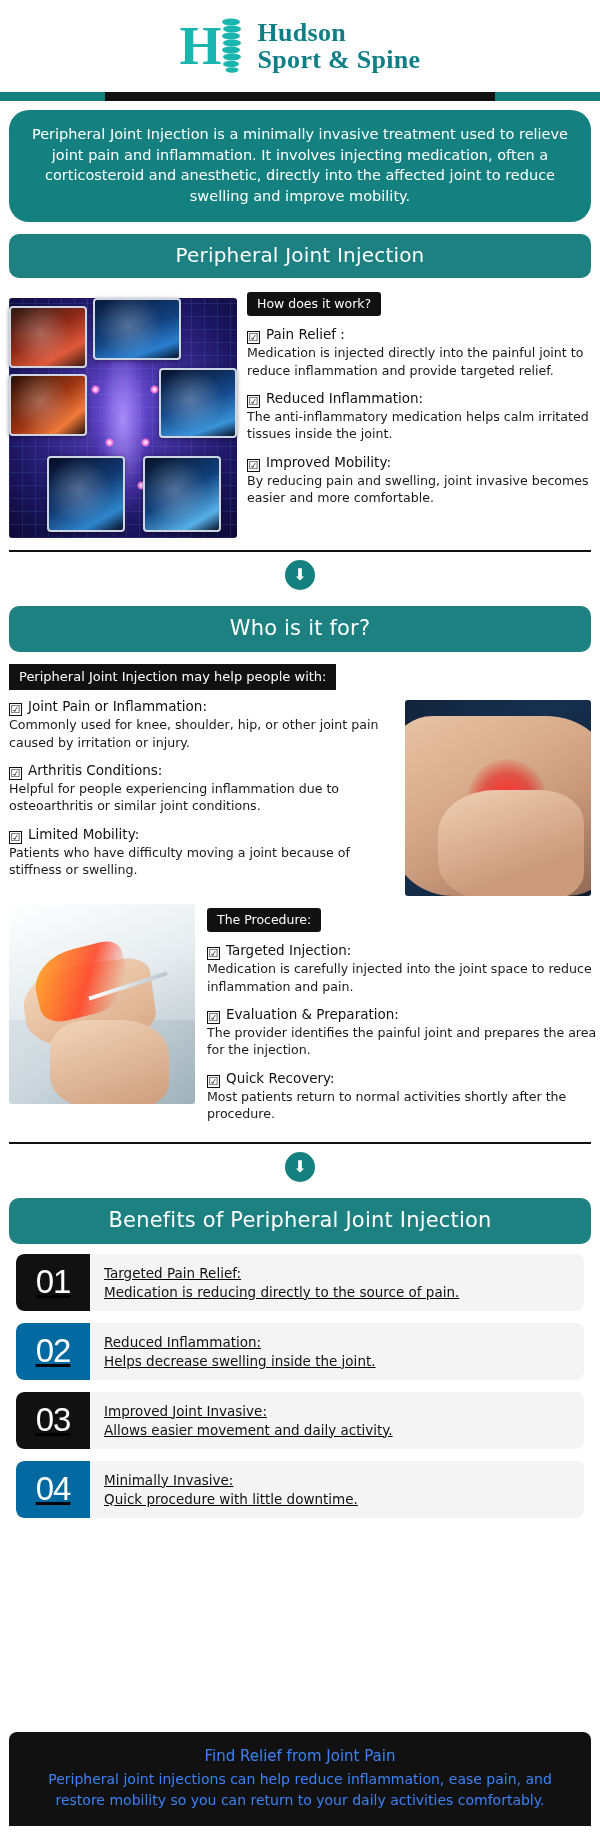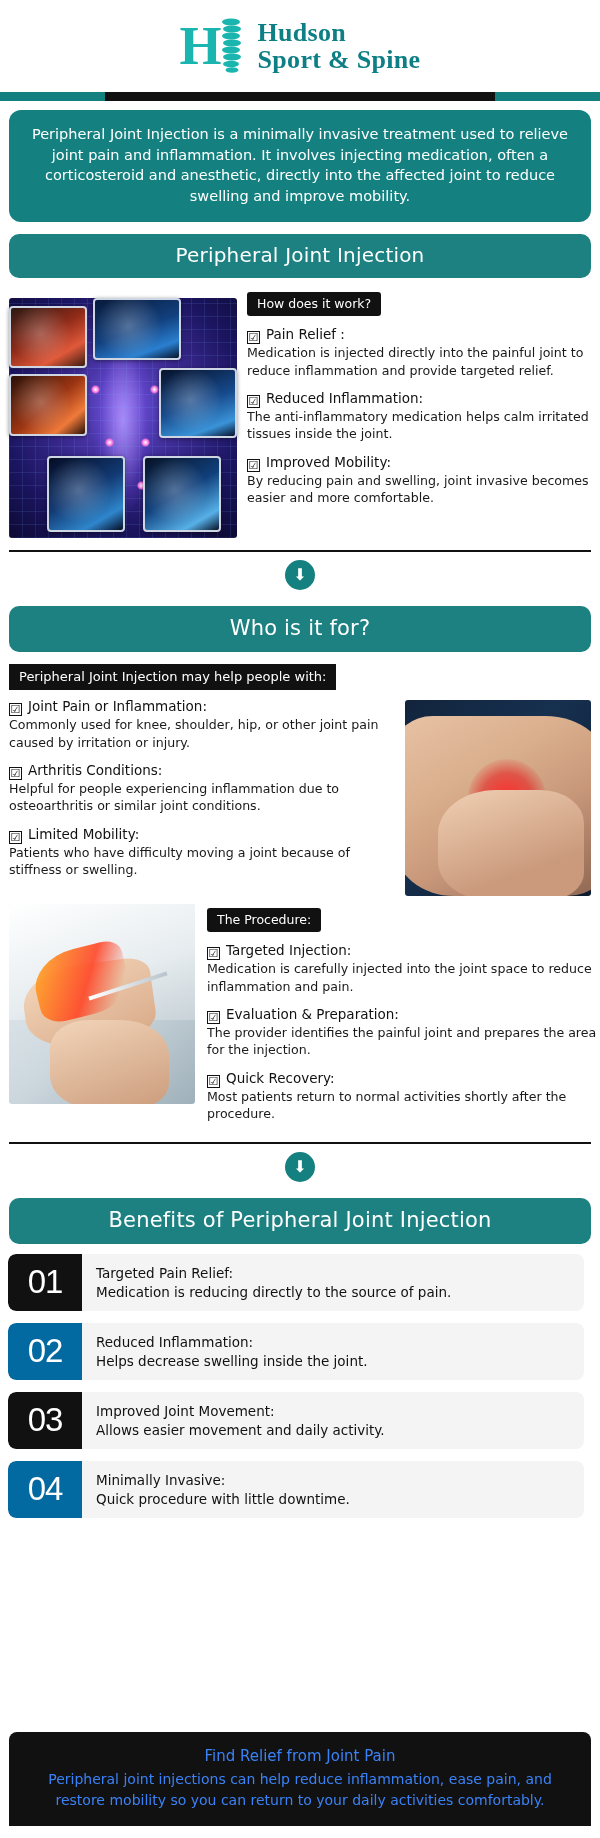--- a/index.html
+++ b/index.html
@@ -73,21 +73,21 @@
   }
   .rule .seg-teal { background: #14807f; flex: 0 0 105px; }
   .rule .seg-dark { background: #111111; flex: 1 1 auto; }
   .rule .seg-teal2 { background: #14807f; flex: 0 0 105px; }
 
   
   .intro {
     margin: 9px 9px 0 9px;
     background: #14807f;
     color: #ffffff;
-    border-radius: 12px;
+    border-radius: 20px;
     padding: 14px 20px 16px 20px;
     text-align: center;
     font-size: 14.5px;
     line-height: 1.42;
   }
 
   
   .title-bar {
     margin: 12px 9px 0 9px;
     background: #1c8180;
@@ -303,21 +303,22 @@
   
   .sec3 {
     display: flex;
     padding: 8px 3px 0 9px;
     gap: 12px;
   }
   .sec3-right { flex: 1 1 auto; padding-top: 4px; }
 
   
   .benefits {
-    padding: 10px 16px 0 8px;
+    padding: 10px 16px 0 16px;
+    text-decoration: underline;
   }
   .benefit {
     display: flex;
     align-items: stretch;
     background: #f4f4f4;
     border-radius: 8px;
     margin-bottom: 12px;
     min-height: 57px;
     overflow: hidden;
   }
@@ -534,21 +535,21 @@
     <div class="num">02</div>
     <div class="btxt">
       <div class="btitle">Reduced Inflammation:</div>
       <div class="bdesc">Helps decrease swelling inside the joint.</div>
     </div>
   </div>
 
   <div class="benefit">
     <div class="num">03</div>
     <div class="btxt">
-      <div class="btitle">Improved Joint Movement:</div>
+      <div class="btitle">Improved Joint Invasive:</div>
       <div class="bdesc">Allows easier movement and daily activity.</div>
     </div>
   </div>
 
   <div class="benefit teal">
     <div class="num">04</div>
     <div class="btxt">
       <div class="btitle">Minimally Invasive:</div>
       <div class="bdesc">Quick procedure with little downtime.</div>
     </div>

